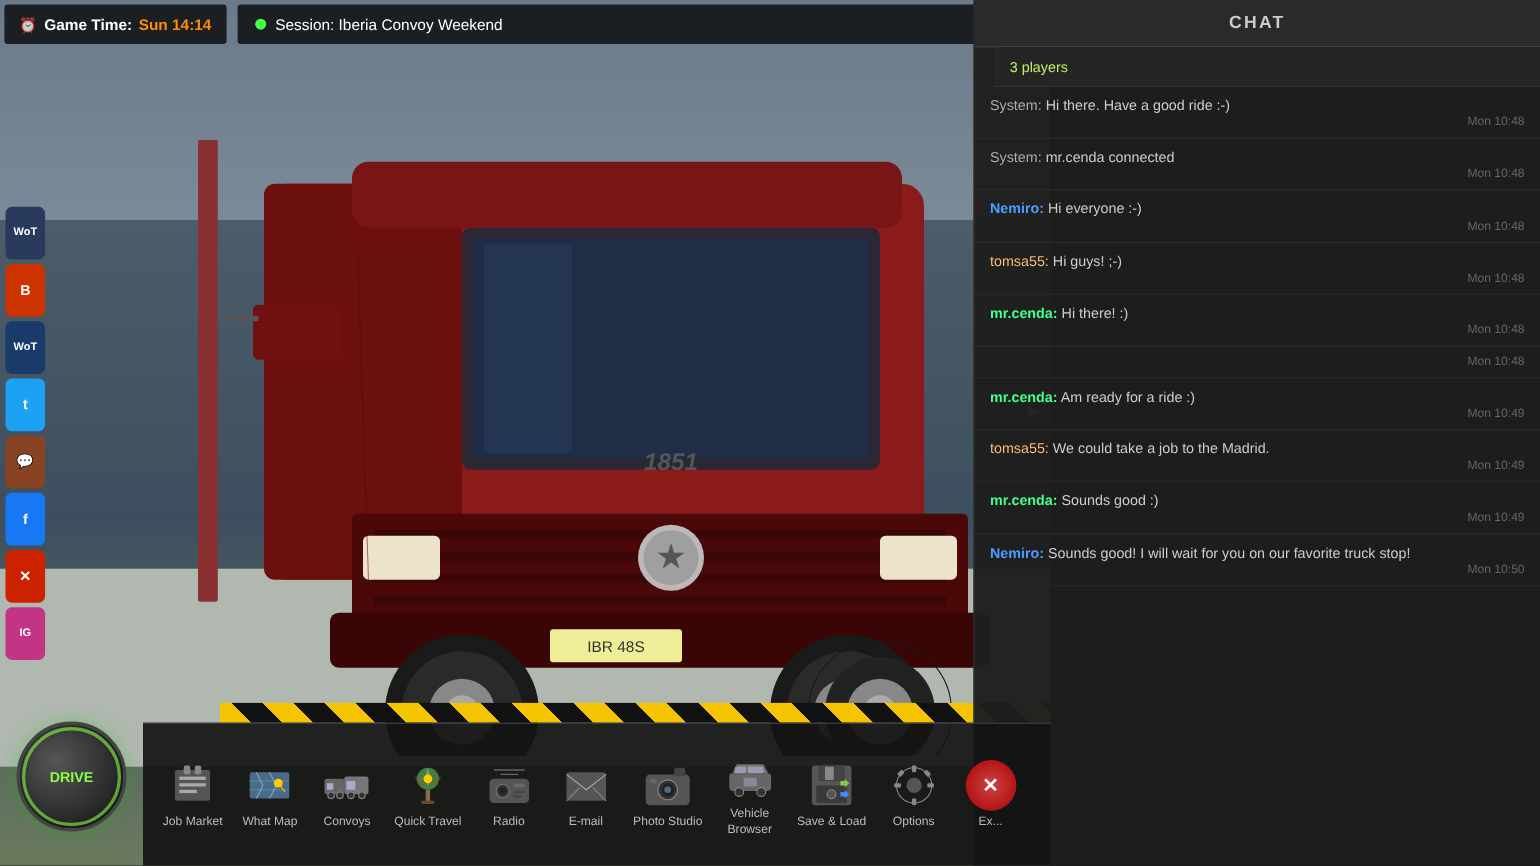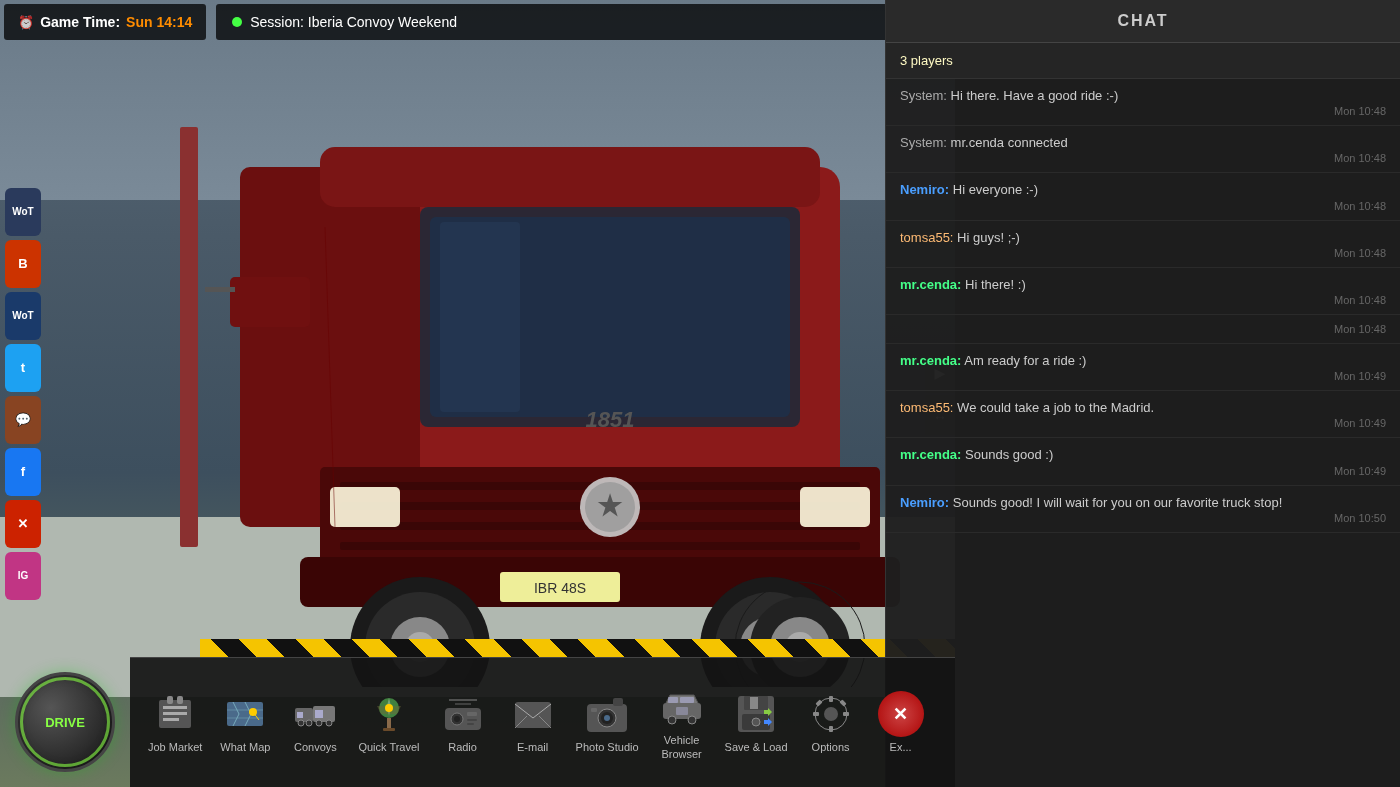--- a/index.html
+++ b/index.html
@@ -223,21 +223,21 @@
 
     .toolbar-label {
       font-size: 11px;
       color: #bbb;
       line-height: 1.2;
     }
 
     
     #drive-btn {
       position: absolute;
-      bottom: 15px;
+      bottom: 31px;
       left: 15px;
       width: 100px;
       height: 100px;
       border-radius: 50%;
       background: radial-gradient(circle at 35% 35%, #555, #111);
       border: 3px solid #444;
       display: flex;
       flex-direction: column;
       align-items: center;
       justify-content: center;
@@ -279,23 +279,24 @@
       font-size: 16px;
       font-weight: bold;
       color: #ccc;
       letter-spacing: 2px;
       border-bottom: 1px solid #444;
     }
 
     .players-count-bar {
       background: #252525;
       padding: 10px 14px;
-      color: #fef9c3;
+      color: #bef264;
       font-size: 13px;
       border-bottom: 1px solid #333;
+      margin-left: 18px;
     }
 
     .chat-messages {
       flex: 1;
       overflow-y: auto;
       padding: 0;
     }
 
     .chat-message {
       padding: 8px 14px;

